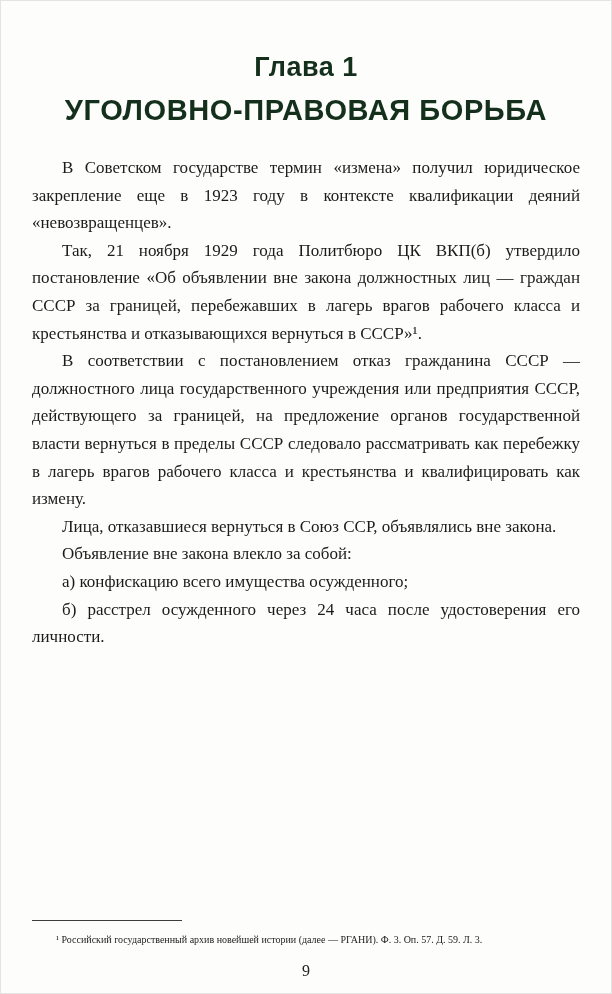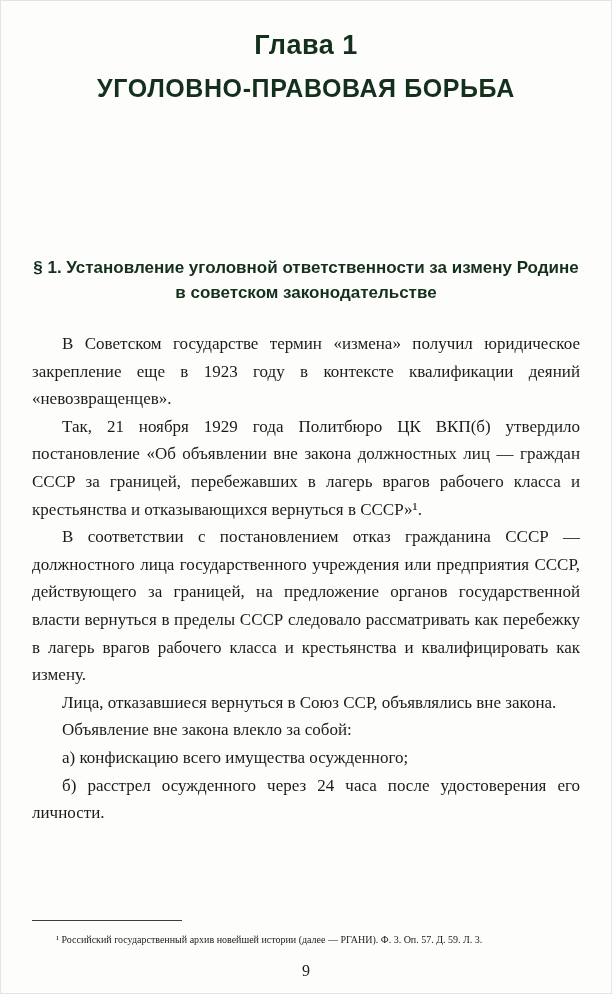--- a/index.html
+++ b/index.html
@@ -19,29 +19,30 @@
     color: #1b1b1b;
     overflow: hidden;
   }
 
   
   .chapter {
     text-align: center;
     font-family: "Liberation Sans", sans-serif;
     font-weight: 700;
     color: #14301c;
+    margin-top: 22px;
   }
   .chapter-label {
     font-size: 27px;
     line-height: 32px;
     margin-bottom: 9px;
     letter-spacing: 0.5px;
   }
   .chapter-title-line {
-    font-size: 25px;
+    font-size: 29px;
     line-height: 37px;
     letter-spacing: 0.6px;
   }
 
   
   .section-heading {
     margin-top: 148px;
     text-align: center;
     font-family: "Liberation Sans", sans-serif;
     font-weight: 700;
@@ -97,24 +98,20 @@
 </head>
 <body>
 
 <div class="page">
 
   <div class="chapter">
     <div class="chapter-label">Глава 1</div>
     <div class="chapter-title-line">УГОЛОВНО-ПРАВОВАЯ БОРЬБА</div>
   </div>
 
-  <div class="section-heading">
-    <div>§ 1. Установление уголовной ответственности за измену Родине</div>
-    <div>в советском законодательстве</div>
-  </div>
 
   <div class="body-text">
     <p>В Советском государстве термин «измена» получил юридическое закрепление еще в 1923 году в контексте квалификации деяний «невозвращенцев».</p>
     <p>Так, 21 ноября 1929 года Политбюро ЦК ВКП(б) утвердило постановление «Об объявлении вне закона должностных лиц — граждан СССР за границей, перебежавших в лагерь врагов рабочего класса и крестьянства и отказывающихся вернуться в СССР»¹.</p>
     <p>В соответствии с постановлением отказ гражданина СССР — должностного лица государственного учреждения или предприятия СССР, действующего за границей, на предложение органов государственной власти вернуться в пределы СССР следовало рассматривать как перебежку в лагерь врагов рабочего класса и крестьянства и квалифицировать как измену.</p>
     <p>Лица, отказавшиеся вернуться в Союз ССР, объявлялись вне закона.</p>
     <p>Объявление вне закона влекло за собой:</p>
     <p>а) конфискацию всего имущества осужденного;</p>
     <p>б) расстрел осужденного через 24 часа после удостоверения его личности.</p>
   </div>

